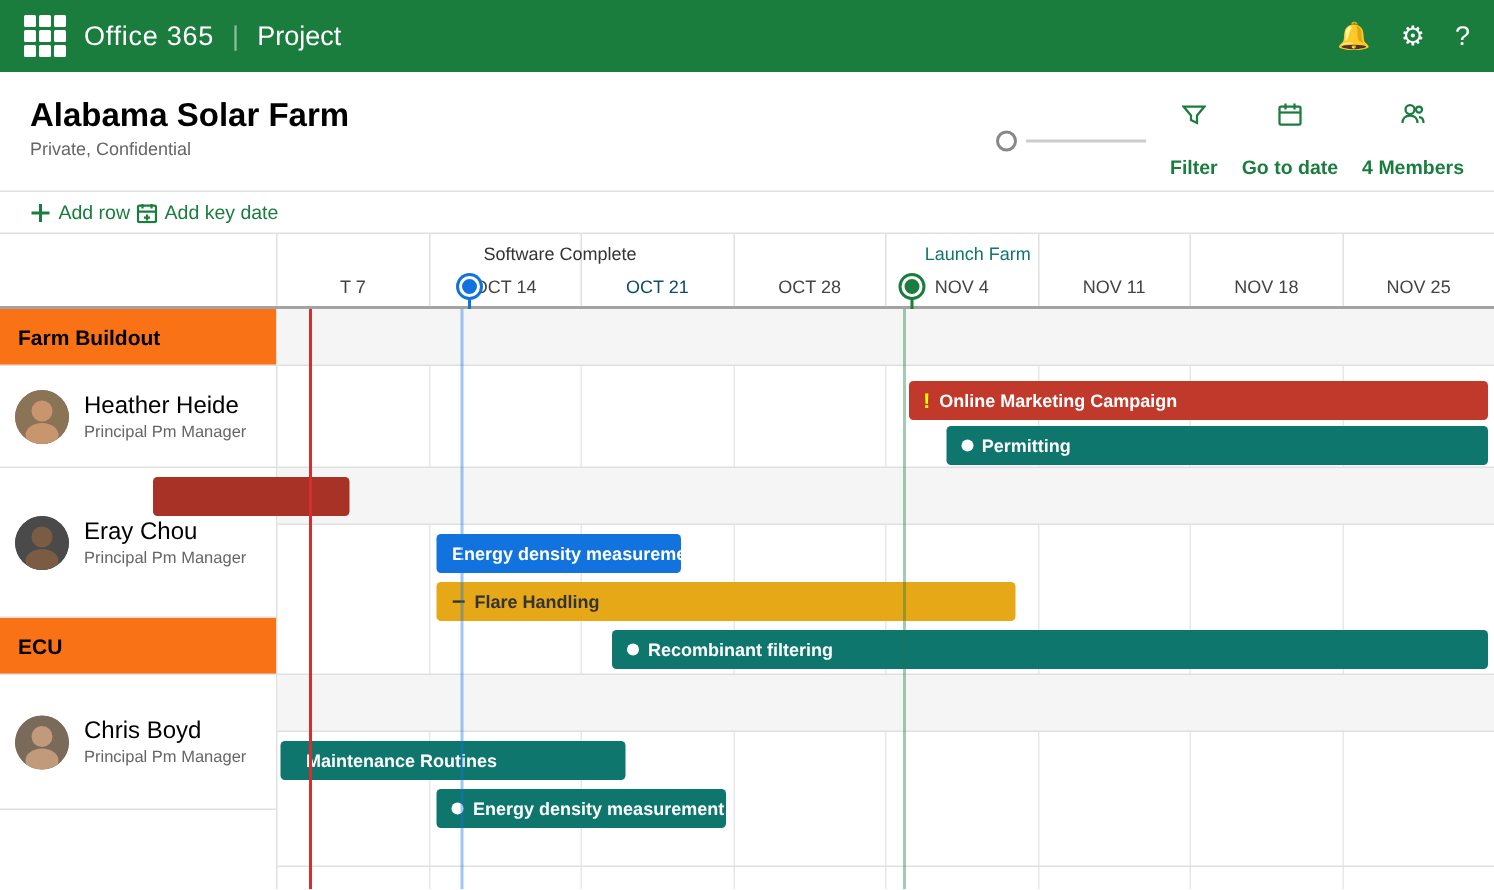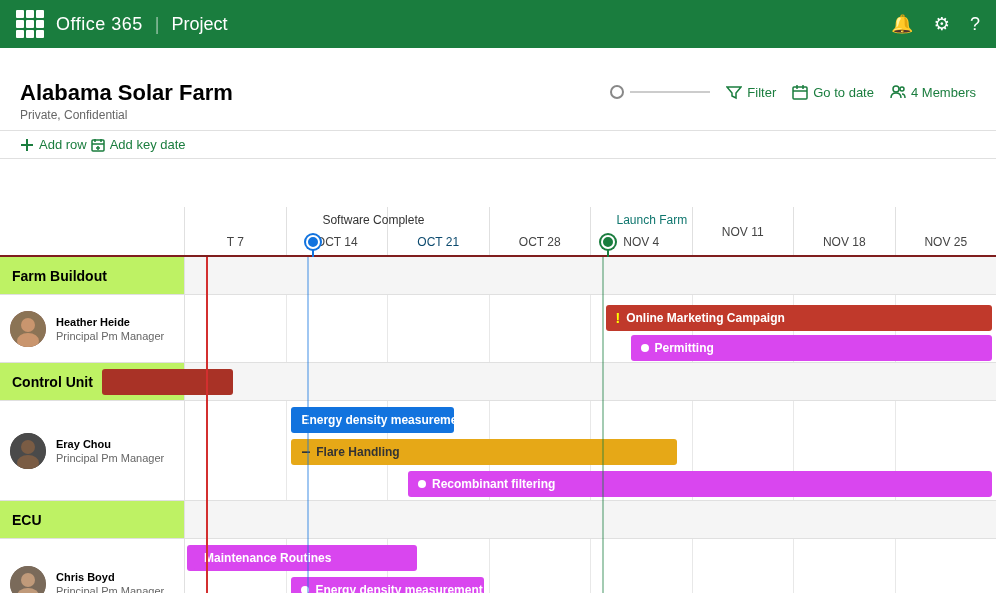--- a/index.html
+++ b/index.html
@@ -57,21 +57,21 @@
     
     .main {
       display: flex;
       flex-direction: column;
       height: calc(593px - 48px);
       padding: 0;
     }
 
     
     .project-header {
-      padding: 32px 20px 8px 20px;
+      padding: 16px 20px 8px 20px;
       display: flex;
       align-items: flex-start;
       justify-content: space-between;
       border-bottom: 1px solid #e0e0e0;
     }
     .project-title-area {}
     .project-title {
       font-size: 22px;
       font-weight: 600;
       color: #000;
@@ -99,25 +99,26 @@
     }
     .zoom-line {
       width: 80px;
       height: 2px;
       background: #ccc;
       position: relative;
     }
     .ctrl-btn {
       display: flex;
       align-items: center;
-      gap: 5px;
+      gap: 20px;
       color: #1a7d3e;
       font-size: 13px;
       cursor: pointer;
-      font-weight: 400;
+      font-weight: 700;
+      flex-direction: column;
     }
     .ctrl-btn svg { color: #1a7d3e; }
 
     
     .toolbar {
       padding: 6px 20px;
       display: flex;
       align-items: center;
       gap: 4px;
       border-bottom: 1px solid #e0e0e0;
@@ -136,21 +137,21 @@
     .gantt-area {
       display: flex;
       flex: 1;
       overflow: hidden;
     }
 
     .section-header-row {
       height: 38px;
       display: flex;
       align-items: center;
-      background: #bef264;
+      background: #f97316;
       padding-left: 12px;
       font-weight: 700;
       font-size: 14px;
       border-bottom: 1px solid #e0e0e0;
       color: #000;
     }
     .person-row {
       height: 68px;
       display: flex;
       align-items: center;
@@ -168,22 +169,22 @@
       font-size: 14px;
       font-weight: bold;
       color: #fff;
       overflow: hidden;
       flex-shrink: 0;
     }
     .avatar.heather { background: #8B6355; }
     .avatar.eray { background: #4a4a4a; }
     .avatar.chris { background: #7a6a5a; }
     .person-info .name {
-      font-size: 11px;
-      font-weight: 700;
+      font-size: 16px;
+      font-weight: 400;
       color: #000;
     }
     .person-info .role {
       font-size: 11px;
       color: #666;
       margin-top: 2px;
     }
 
     
     .task-bar {
@@ -193,21 +194,21 @@
       display: flex;
       align-items: center;
       padding: 0 10px;
       font-size: 12px;
       font-weight: 600;
       color: #fff;
       white-space: nowrap;
       overflow: hidden;
     }
     .task-bar.red { background: #c0392b; }
-    .task-bar.green { background: #d946ef; }
+    .task-bar.green { background: #0f766e; }
     .task-bar.blue { background: #1273de; }
     .task-bar.orange { background: #e6a817; color: #333; }
     .task-bar.dark-red { background: #a93226; }
 
     .task-bar .dot {
       width: 8px; height: 8px;
       border-radius: 50%;
       background: #fff;
       margin-right: 6px;
       flex-shrink: 0;
@@ -307,21 +308,21 @@
           <line x1="5" y1="10" x2="9" y2="10" stroke="#1a7d3e" stroke-width="1.5"></line>
         </svg>
       <span>Add key date</span>
     </div>
   </div>
 
   <div class="gantt-area">
 
     <div style="display:flex; flex-direction:column; width:100%; height:100%;">
 
-      <div style="display:flex; height:50px; border-bottom:2px solid #7f1d1d;margin-top:48px;">
+      <div style="display:flex; height:50px; border-bottom:2px solid #a3a3a3;">
 
         <div style="width:185px; min-width:185px; border-right:1px solid #e0e0e0;"></div>
 
         <div style="flex:1; display:flex; position:relative;">
 
           <div style="position:absolute; left: calc(1/8*100% + 20px); top:0; display:flex; flex-direction:column; align-items:center; z-index:10;">
             <span style="font-size:12px; color:#333; white-space:nowrap; position:absolute; top:6px; left:16px; font-weight:500;">Software Complete</span>
             <div style="width:14px;height:14px;border-radius:50%;background:#1273de;border:2.5px solid #fff;box-shadow:0 0 0 2px #1273de; margin-top:28px;"></div>
             <div style="width:2px;height:8px;background:#1273de;"></div>
           </div>
@@ -330,21 +331,21 @@
             <span style="font-size:12px; color:#0f766e; white-space:nowrap; position:absolute; top:6px; left:16px; font-weight:500;">Launch Farm</span>
             <div style="width:14px;height:14px;border-radius:50%;background:#1a7d3e;border:2.5px solid #fff;box-shadow:0 0 0 2px #1a7d3e; margin-top:28px;"></div>
             <div style="width:2px;height:8px;background:#1a7d3e;"></div>
           </div>
 
           <div style="flex:1;border-right:1px solid #e0e0e0;display:flex;align-items:flex-end;justify-content:center;padding-bottom:6px;font-size:12px;color:#444;font-weight:500;">T 7</div>
           <div style="flex:1;border-right:1px solid #e0e0e0;display:flex;align-items:flex-end;justify-content:center;padding-bottom:6px;font-size:12px;color:#444;font-weight:500;">OCT 14</div>
           <div style="flex:1;border-right:1px solid #e0e0e0;display:flex;align-items:flex-end;justify-content:center;padding-bottom:6px;font-size:12px;color:#0c4a6e;font-weight:500;">OCT 21</div>
           <div style="flex:1;border-right:1px solid #e0e0e0;display:flex;align-items:flex-end;justify-content:center;padding-bottom:6px;font-size:12px;color:#444;font-weight:500;">OCT 28</div>
           <div style="flex:1;border-right:1px solid #e0e0e0;display:flex;align-items:flex-end;justify-content:center;padding-bottom:6px;font-size:12px;color:#444;font-weight:500;">NOV 4</div>
-          <div style="flex:1;border-right:1px solid #e0e0e0;display:flex;align-items:flex-end;justify-content:center;padding-bottom:16px;font-size:12px;color:#444;font-weight:500;">NOV 11</div>
+          <div style="flex:1;border-right:1px solid #e0e0e0;display:flex;align-items:flex-end;justify-content:center;padding-bottom:6px;font-size:12px;color:#444;font-weight:500;">NOV 11</div>
           <div style="flex:1;border-right:1px solid #e0e0e0;display:flex;align-items:flex-end;justify-content:center;padding-bottom:6px;font-size:12px;color:#444;font-weight:500;">NOV 18</div>
           <div style="flex:1;display:flex;align-items:flex-end;justify-content:center;padding-bottom:6px;font-size:12px;color:#444;font-weight:500;">NOV 25</div>
         </div>
       </div>
 
       <div style="display:flex; flex:1; overflow:hidden;">
 
         <div style="width:185px; min-width:185px; border-right:1px solid #e0e0e0;">
 
           <div class="section-header-row">Farm Buildout</div>
@@ -356,21 +357,20 @@
                   <circle cx="18" cy="14" r="7" fill="#c9956e"></circle>
                   <ellipse cx="18" cy="30" rx="11" ry="8" fill="#c9956e"></ellipse>
                 </svg>
             </div>
             <div class="person-info">
               <div class="name">Heather Heide</div>
               <div class="role">Principal Pm Manager</div>
             </div>
           </div>
 
-          <div class="section-header-row">Control Unit</div>
           <div class="person-row" style="height:100px;">
             <div class="avatar eray">
               <svg width="36" height="36" viewBox="0 0 36 36">
                   <circle cx="18" cy="18" r="18" fill="#4a4a4a"></circle>
                   <circle cx="18" cy="14" r="7" fill="#7a5c44"></circle>
                   <ellipse cx="18" cy="30" rx="11" ry="8" fill="#7a5c44"></ellipse>
                 </svg>
             </div>
             <div class="person-info">
               <div class="name">Eray Chou</div>

